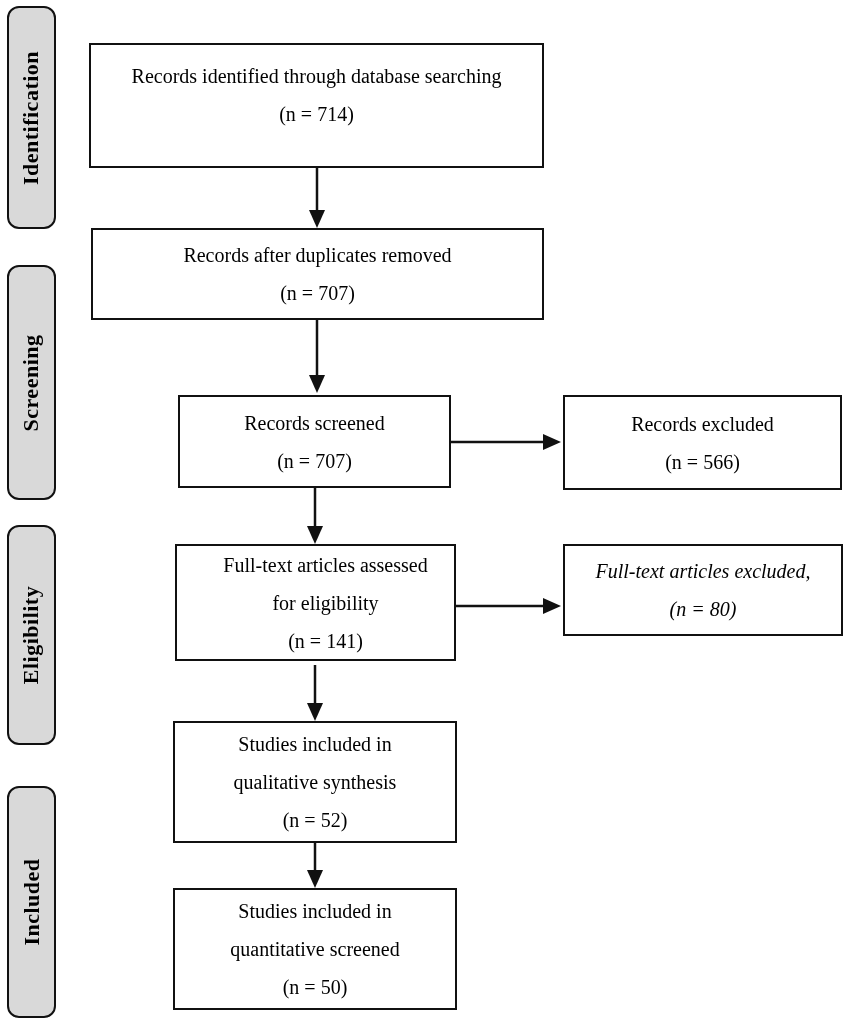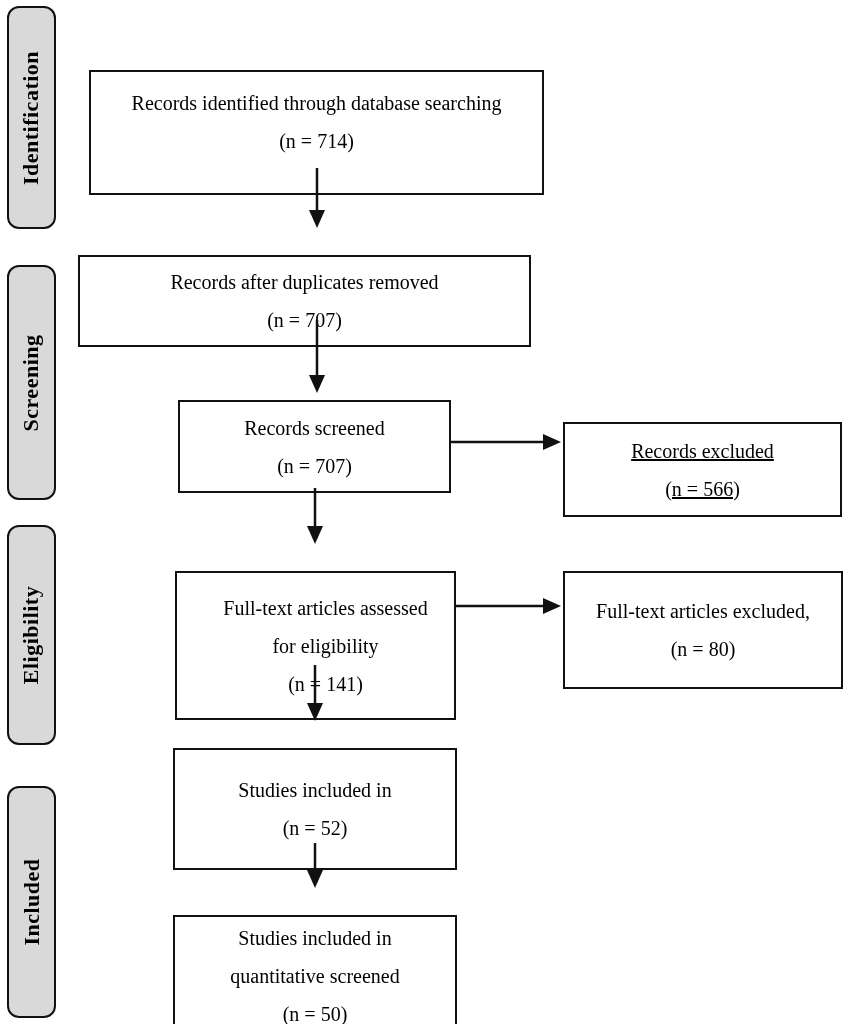--- a/index.html
+++ b/index.html
@@ -35,29 +35,28 @@
   
   .fbox{
     position:absolute;
     background:#ffffff;
     border:2px solid var(--border-color);
     display:flex;flex-direction:column;
     align-items:center;justify-content:center;
     text-align:center;
     font-size:20px;
     line-height:38px;
-    margin-top:27px;
   }
   .fbox .line,.fbox .count{white-space:nowrap;}
   .box-identified{left:89px;top:43px;width:455px;height:125px;justify-content:flex-start;padding-top:12px;}
-  .box-deduplicated{left:78px;top:228px;width:453px;height:92px;}
-  .box-screened{left:178px;top:373px;width:273px;height:93px;}
-  .box-excluded{left:563px;top:395px;width:279px;height:95px;text-decoration:underline;}
-  .box-fulltext{left:175px;top:544px;width:281px;height:149px;padding-left:20px;}
-  .box-fulltext-excluded{left:563px;top:544px;width:280px;height:118px;}
+  .box-deduplicated{left:91px;top:228px;width:453px;height:92px;}
+  .box-screened{left:178px;top:395px;width:273px;height:93px;}
+  .box-excluded{left:563px;top:395px;width:279px;height:95px;}
+  .box-fulltext{left:175px;top:544px;width:281px;height:117px;padding-left:20px;}
+  .box-fulltext-excluded{left:563px;top:544px;width:280px;height:92px;font-style:italic;}
   .box-qualitative{left:173px;top:721px;width:284px;height:122px;}
   .box-quantitative{left:173px;top:888px;width:284px;height:122px;}
 
   .arrows{position:absolute;left:0;top:0;width:848px;height:1024px;pointer-events:none;}
 </style>
 </head>
 <body>
 
 <div class="canvas">
 
@@ -100,20 +99,21 @@
     <div class="count">(n = 141)</div>
   </div>
 
   <div class="fbox box-fulltext-excluded">
     <div class="line">Full-text articles excluded,</div>
     <div class="count">(n = 80)</div>
   </div>
 
   <div class="fbox box-qualitative">
     <div class="line">Studies included in</div>
+    <div class="line">qualitative synthesis</div>
     <div class="count">(n = 52)</div>
   </div>
 
   <div class="fbox box-quantitative">
     <div class="line">Studies included in</div>
     <div class="line">quantitative screened</div>
     <div class="count">(n = 50)</div>
   </div>
 
   <svg class="arrows" width="848" height="1024" viewBox="0 0 848 1024" xmlns="http://www.w3.org/2000/svg">

